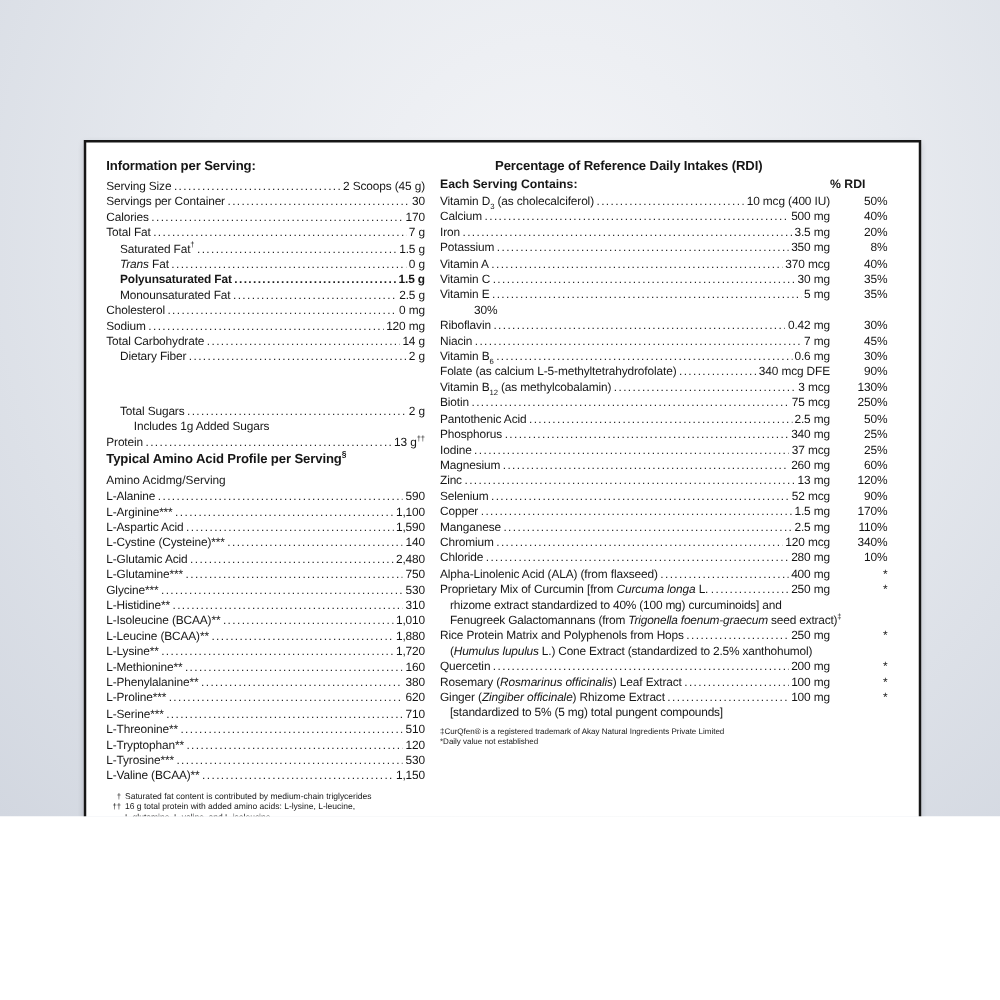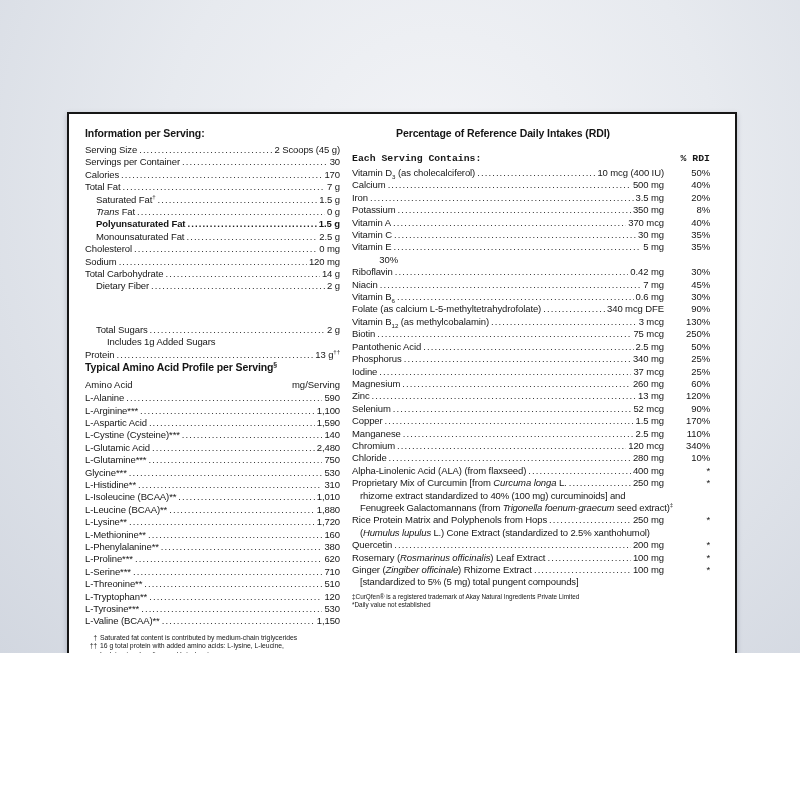--- a/index.html
+++ b/index.html
@@ -21,29 +21,29 @@
   h2.sect { font-size:10.5px; font-weight:bold; letter-spacing:-0.1px; margin:0 0 4px 0; line-height:13px; }
   .lrow, .rrow { display:flex; align-items:baseline; line-height:12.4px; font-size:9.5px; letter-spacing:-0.1px; }
   .nm { white-space:nowrap; }
   .dots { flex:1; overflow:hidden; white-space:nowrap; margin:0 2px; min-width:6px; }
   .dots::after { content:"..........................................................................................................................."; letter-spacing:1.1px; font-size:9.5px; color:#1c1c1c; }
   .vl { white-space:nowrap; }
   sup { font-size:65%; vertical-align:super; line-height:0; }
   sub { font-size:65%; vertical-align:sub; line-height:0; }
   i { font-style:italic; }
   .amino-title { margin-top:17px; }
-  .amino-header { display:flex; justify-content:space-between; font-size:9.5px; line-height:13px; margin-bottom:1px; }
+  .amino-header { display:flex; font-size:9.5px; line-height:13px; margin-bottom:1px; }
   .footnotes { margin-top:6px; font-size:6.8px; line-height:8.6px; }
   .fnrow { display:flex; }
   .fnmark { width:12px; flex:none; text-align:right; margin-right:3px; font-size:6.3px; }
   .fntext { flex:1; }
   .nomsg { margin-top:27px; font-size:7.2px; }
-  .rdi-header { display:flex; align-items:baseline; font-weight:bold; font-size:9.8px; line-height:14px; margin-bottom:1px;font-family:Liberation Mono, monospace; }
+  .rdi-header { display:flex; align-items:baseline; font-weight:bold; font-size:9.8px; line-height:14px; margin-bottom:1px; }
   .rdi-header .hl { flex:1; }
-  .pct-h { width:46px; flex:none; text-align:right; }
+  .pct-h { width:46px; flex:none; text-align:left; }
   .rrow-wrap { line-height:12.4px; }
   .rmain { flex:1; min-width:0; display:flex; align-items:baseline; }
   .pct { width:46px; flex:none; text-align:right; font-size:9.5px; }
   .extra-line { font-size:9.5px; line-height:12.4px; padding-left:8px; letter-spacing:-0.15px; white-space:nowrap; }
   .rfootnotes { margin-top:4px; font-size:6.4px; line-height:8.2px; }
 </style>
 </head>
 <body>
 
 <div class="canvas">
@@ -292,21 +292,21 @@
           <div class="fnrow">
             <span class="fnmark">***</span>
             <span class="fntext">Conditionally essential amino acid</span>
           </div>
         </div>
 
       <div class="nomsg">^No MSG</div>
     </div>
 
     <div class="col-right">
-      <h2 class="sect" style="margin-bottom:12px;padding-left:44px;">Percentage of Reference Daily Intakes (RDI)</h2>
+      <h2 class="sect" style="margin-bottom:1px;padding-left:44px;">Percentage of Reference Daily Intakes (RDI)</h2>
       <div class="rdi-header">
         <span class="hl">Each Serving Contains:</span>
         <span class="pct-h">% RDI</span>
       </div>
 
       <div>
 
           <div class="rrow-wrap">
             <div class="rrow">
               <div class="rmain">

